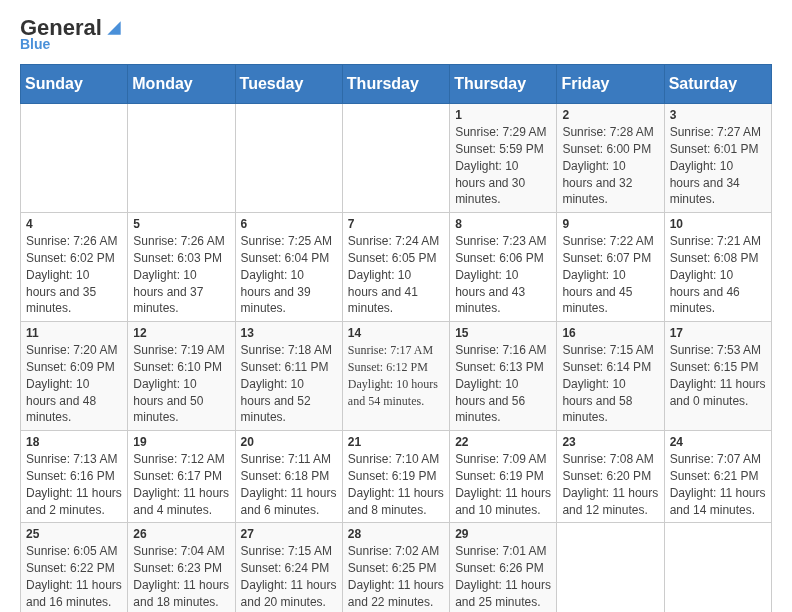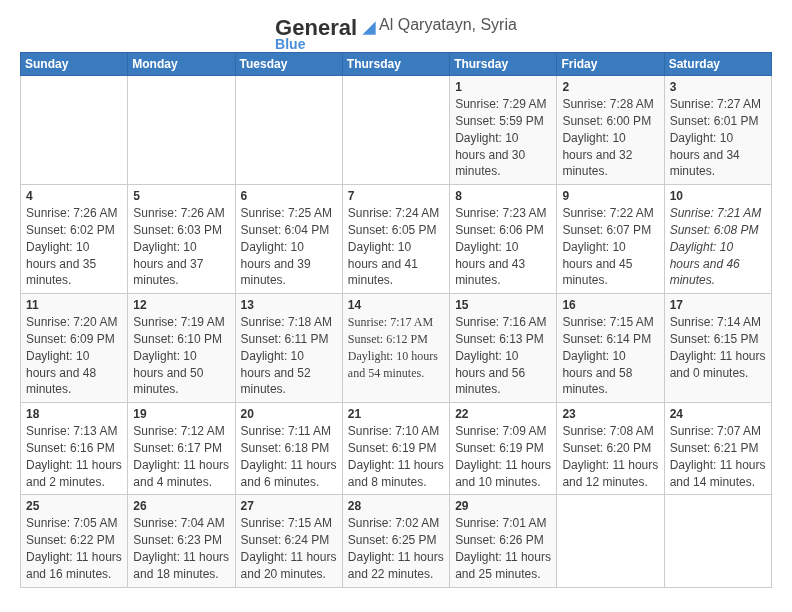--- a/index.html
+++ b/index.html
@@ -8,22 +8,24 @@
       background: #fff;
       width: 792px;
       height: 612px;
       overflow: hidden;
     }
     .container {
       padding: 16px 20px 10px 20px;
     }
     .header {
       display: flex;
-      justify-content: center;
+      justify-content: flex-start;
       align-items: flex-start;
+      margin-bottom: 12px;
+      gap: 45px;
     }
     .logo {
       display: flex;
       align-items: center;
     }
     .logo-text {
       font-size: 22px;
       font-weight: bold;
       color: #333;
       line-height: 1.1;
@@ -50,23 +52,23 @@
       font-weight: normal;
     }
     .calendar {
       width: 100%;
       border-collapse: collapse;
       font-size: 10.5px;
     }
     .calendar th {
       background: #3a7abf;
       color: #fff;
-      padding: 4px 4px;
+      padding: 10px 4px;
       text-align: left;
-      font-size: 12px;
+      font-size: 16px;
       font-weight: 600;
       border: 1px solid #2e6aa8;
     }
     .calendar td {
       border: 1px solid #ccc;
       vertical-align: top;
       padding: 4px 5px;
       width: calc(100% / 7);
       height: 80px;
       background: #fff;
@@ -105,21 +107,20 @@
           </span>
 
           <svg class="logo-icon" viewBox="0 0 24 24">
             <polygon points="4,20 20,4 20,20" fill="#4a90d9"></polygon>
           </svg>
         </div>
         <div style="color:#4a90d9;font-size:14px;font-weight:bold;margin-top:-4px;">Blue</div>
       </div>
     </div>
     <div class="title-block">
-      <div class="subtitle">Al Qaryatayn, Syria</div>
     </div>
   </div>
 
   <table class="calendar">
     <thead>
       <tr>
 
       <th>Sunday</th>
           <th>Monday</th>
           <th>Tuesday</th>
@@ -186,21 +187,21 @@
 Daylight: 10 hours and 43 minutes.</div>
           </td>
           <td>
             <div class="day-num">9</div>
             <div class="day-info" style="white-space: pre-line;">Sunrise: 7:22 AM
 Sunset: 6:07 PM
 Daylight: 10 hours and 45 minutes.</div>
           </td>
           <td>
             <div class="day-num">10</div>
-            <div class="day-info" style="white-space: pre-line; font-style: italic;">Sunrise: 7:21 AM
+            <div class="day-info" style="white-space: pre-line;">Sunrise: 7:21 AM
 Sunset: 6:08 PM
 Daylight: 10 hours and 46 minutes.</div>
           </td>
         </tr>
         <tr>
           <td>
             <div class="day-num">11</div>
             <div class="day-info" style="white-space: pre-line;">Sunrise: 7:20 AM
 Sunset: 6:09 PM
 Daylight: 10 hours and 48 minutes.</div>
@@ -230,21 +231,21 @@
 Daylight: 10 hours and 56 minutes.</div>
           </td>
           <td>
             <div class="day-num">16</div>
             <div class="day-info" style="white-space: pre-line;">Sunrise: 7:15 AM
 Sunset: 6:14 PM
 Daylight: 10 hours and 58 minutes.</div>
           </td>
           <td>
             <div class="day-num">17</div>
-            <div class="day-info" style="white-space: pre-line;">Sunrise: 7:14 AM
+            <div class="day-info" style="white-space: pre-line;">Sunrise: 7:53 AM
 Sunset: 6:15 PM
 Daylight: 11 hours and 0 minutes.</div>
           </td>
         </tr>
         <tr>
           <td>
             <div class="day-num">18</div>
             <div class="day-info" style="white-space: pre-line;">Sunrise: 7:13 AM
 Sunset: 6:16 PM
 Daylight: 11 hours and 2 minutes.</div>
@@ -282,21 +283,21 @@
           <td>
             <div class="day-num">24</div>
             <div class="day-info" style="white-space: pre-line;">Sunrise: 7:07 AM
 Sunset: 6:21 PM
 Daylight: 11 hours and 14 minutes.</div>
           </td>
         </tr>
         <tr>
           <td>
             <div class="day-num">25</div>
-            <div class="day-info" style="white-space: pre-line;">Sunrise: 7:05 AM
+            <div class="day-info" style="white-space: pre-line;">Sunrise: 6:05 AM
 Sunset: 6:22 PM
 Daylight: 11 hours and 16 minutes.</div>
           </td>
           <td>
             <div class="day-num">26</div>
             <div class="day-info" style="white-space: pre-line;">Sunrise: 7:04 AM
 Sunset: 6:23 PM
 Daylight: 11 hours and 18 minutes.</div>
           </td>
           <td>

